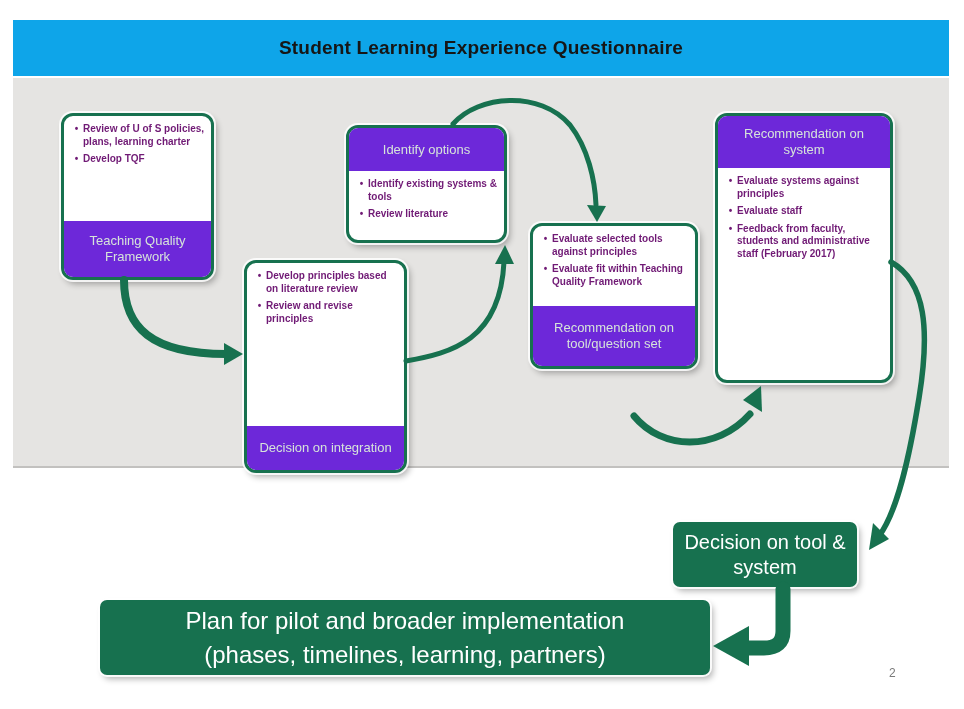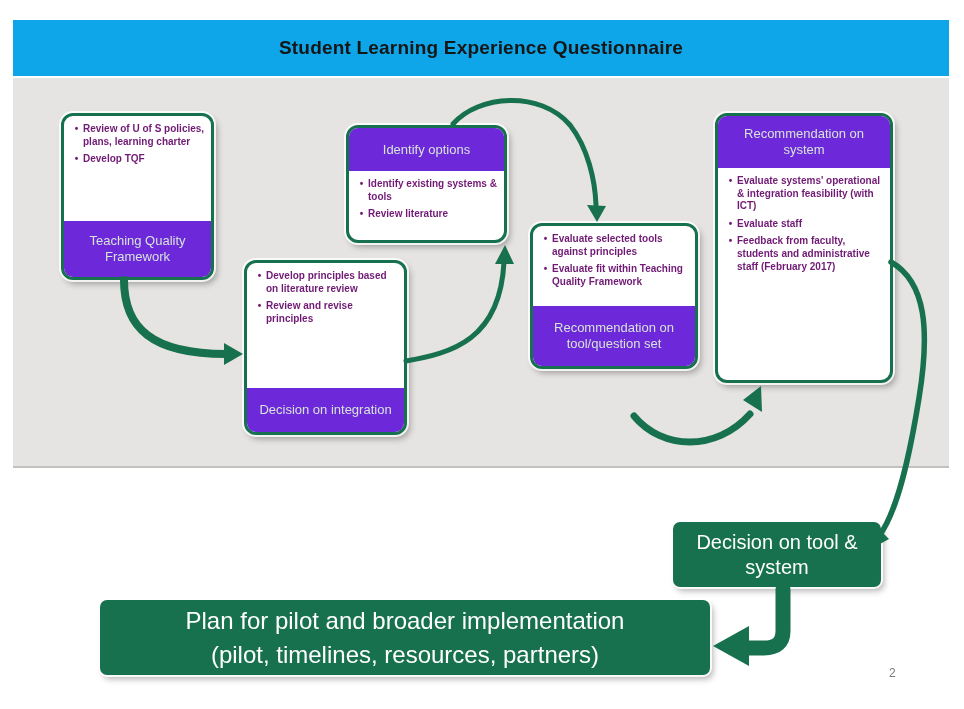--- a/index.html
+++ b/index.html
@@ -39,21 +39,21 @@
   }
   .fbody li::before{content:"\2022";width:13px;flex:0 0 13px;text-align:center;}
   .fbody li span{flex:1 1 auto;}
   
   .gbox{
     position:absolute;background:#17714f;color:#ffffff;border-radius:7px;
     box-shadow:0 0 0 2px rgba(255,255,255,.9), 3px 4px 6px rgba(0,0,0,.30);
     display:flex;flex-direction:column;align-items:center;justify-content:center;
     text-align:center;z-index:10;box-sizing:border-box;
   }
-  #decision-box{left:673px;top:522px;width:208px;height:65px;font-size:20px;line-height:1.25;text-align:center;}
+  #decision-box{left:673px;top:522px;width:184px;height:65px;font-size:20px;line-height:1.25;text-align:center;}
   #plan-box{left:100px;top:600px;width:610px;height:75px;font-size:24px;line-height:1.4;}
   .arrow-layer{position:absolute;left:0;top:0;z-index:20;pointer-events:none;}
   .arrow-layer path{fill:none;stroke:#17714f;stroke-linecap:round;}
   .arrow-layer polygon{fill:#17714f;stroke:none;}
   .page-num{position:absolute;left:889px;top:666px;font-size:12px;color:#7a7a7a;}
 </style>
 </head>
 <body>
 
 <div class="title-bar">
@@ -69,21 +69,21 @@
           <span>Review of U of S policies, plans, learning charter</span>
         </li>
       <li>
           <span>Develop TQF</span>
         </li>
     </ul>
   </div>
   <div class="flabel" style="height:44px;">Teaching Quality Framework</div>
 </div>
 
-<div class="fbox" style="left:244px;top:260px;width:163px;height:175px;">
+<div class="fbox" style="left:244px;top:260px;width:163px;height:213px;">
   <div class="fbody">
     <ul>
       <li>
           <span>Develop principles based on literature review</span>
         </li>
       <li>
           <span>Review and revise principles</span>
         </li>
     </ul>
   </div>
@@ -116,39 +116,39 @@
     </ul>
   </div>
   <div class="flabel" style="height:48px;">Recommendation on tool/question set</div>
 </div>
 
 <div class="fbox" style="left:715px;top:113px;width:178px;height:270px;">
   <div class="flabel" style="height:40px;">Recommendation on system</div>
   <div class="fbody">
     <ul>
       <li>
-          <span>Evaluate systems' operational &amp; integration feasibility (with ICT)</span>
+          <span>Evaluate systems against principles</span>
         </li>
       <li>
           <span>Evaluate staff</span>
         </li>
       <li>
           <span>Feedback from faculty, students and administrative staff (February 2017)</span>
         </li>
     </ul>
   </div>
 </div>
 
 <div class="gbox" id="decision-box">
   <span>Decision on tool &amp; system</span>
 </div>
 
 <div class="gbox" id="plan-box">
   <span>Plan for pilot and broader implementation</span>
-  <span>(pilot, timelines, resources, partners)</span>
+  <span>(phases, timelines, learning, partners)</span>
 </div>
 
 <svg class="arrow-layer" width="964" height="709" viewBox="0 0 964 709">
 
   <path d="M 124 280 C 124 328, 152 354, 226 354" stroke-width="8"></path>
   <polygon points="243,354 224,343 224,365"></polygon>
 
   <path d="M 406 361 C 452 353, 500 340, 504 262" stroke-width="5"></path>
   <polygon points="505,245 495,264 514,264"></polygon>
 

